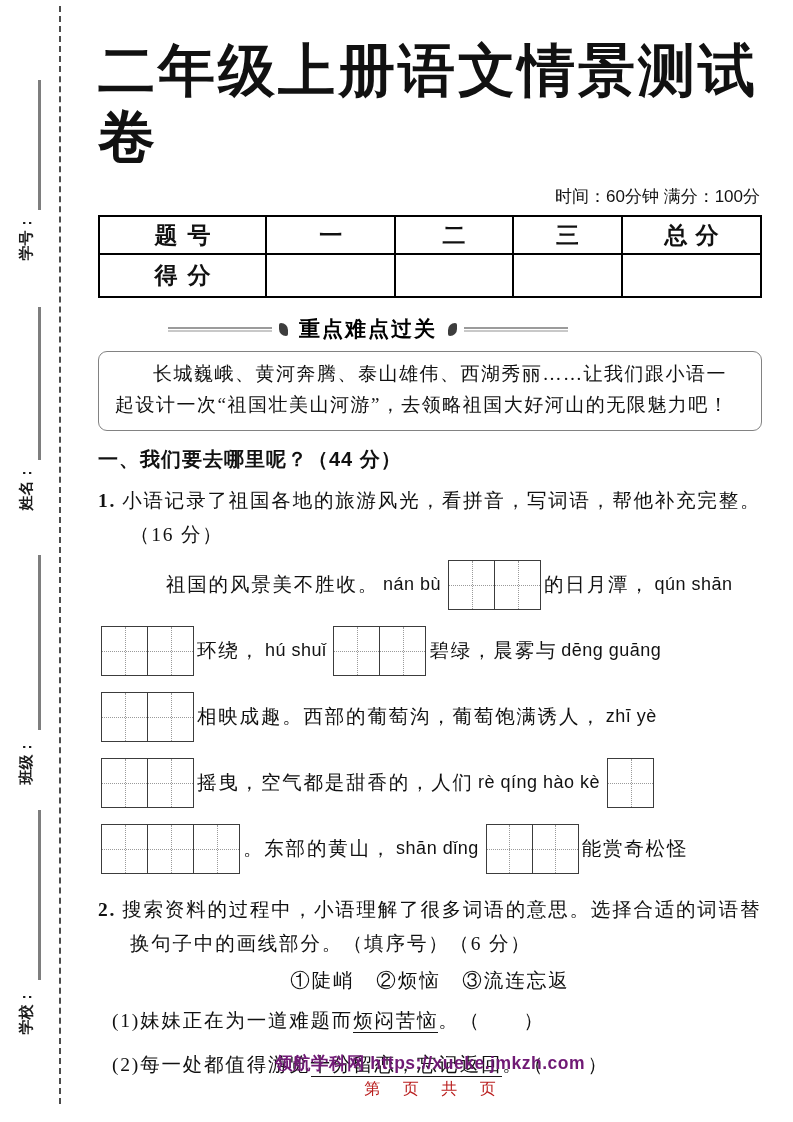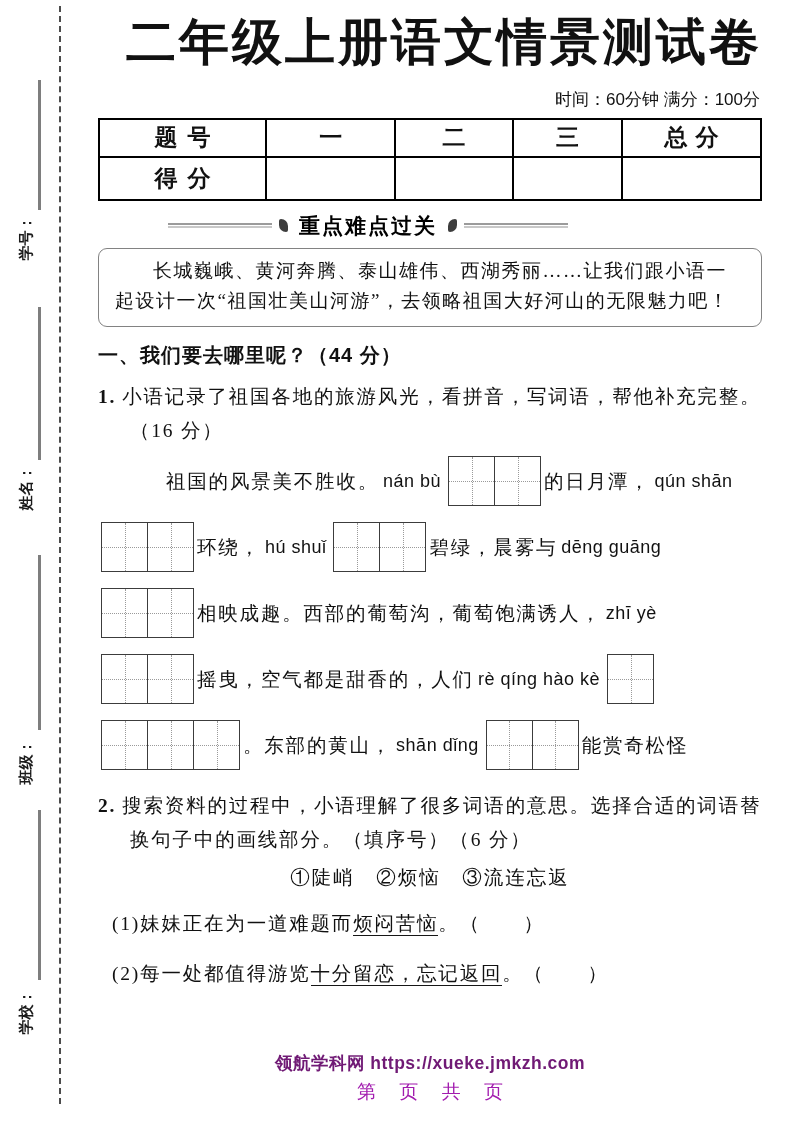--- a/index.html
+++ b/index.html
@@ -19,38 +19,38 @@
   .sl3{top:555px;height:175px;}
   .sl4{top:810px;height:170px;}
   .seal-label{position:absolute;left:26px;white-space:nowrap;
     transform:translate(-50%,-50%) rotate(-90deg);
     font-family:"Liberation Sans",sans-serif;font-weight:bold;font-size:15px;color:#1a1a1a;}
   .ml1{top:238px;} .ml2{top:488px;} .ml3{top:762px;} .ml4{top:1012px;}
 
   
   .content{position:absolute;left:98px;top:0;width:664px;}
 
-  .title{margin-top:14px;text-align:right;font-family:"Liberation Sans",sans-serif;
-    font-weight:bold;font-size:50px;letter-spacing:3px;line-height:1.15;}
+  .title{margin-top:38px;text-align:left;font-family:"Liberation Sans",sans-serif;
+    font-weight:bold;font-size:57px;letter-spacing:3px;line-height:1.15;}
   .subtitle{margin-top:10px;text-align:center;font-family:"Liberation Sans",sans-serif;
     font-weight:bold;font-size:32px;letter-spacing:2px;}
   .meta{margin-top:16px;text-align:right;font-family:"Liberation Sans",sans-serif;
     font-size:17px;padding-right:2px;}
 
   
   table.score{margin-top:7px;width:100%;border-collapse:collapse;table-layout:fixed;}
   table.score td{border:2px solid #000;text-align:center;vertical-align:middle;
     font-weight:bold;font-size:23px;}
   table.score tr:first-child td{height:34px;}
   table.score tr:last-child td{height:39px;}
   .c0{width:25.4%;letter-spacing:10px;text-indent:10px;}
   .c1{width:19.5%;} .c2{width:17.7%;} .c3{width:16.4%;} .c4{width:21%;letter-spacing:8px;text-indent:8px;}
 
   
-  .banner{margin-top:12px;display:flex;align-items:center;justify-content:center;
+  .banner{margin-top:18px;display:flex;align-items:center;justify-content:center;
     transform:translateX(-62px);height:26px;}
   .bline{width:104px;height:5px;
     background:linear-gradient(to bottom,#9b9b9b 0 2px,#ffffff 2px 3px,#c8c8c8 3px 5px);}
   .bmark{width:9px;height:13px;background:#3d3d3d;border-radius:2px 7px 2px 7px;margin:0 7px;}
   .bmark.r{border-radius:7px 2px 7px 2px;}
   .btext{font-family:"Liberation Sans",sans-serif;font-weight:bold;font-size:21px;
     letter-spacing:2px;color:#000;padding:0 4px;}
 
   
   .introbox{margin-top:9px;border:1.4px solid #828282;border-radius:9px;
@@ -73,28 +73,28 @@
   .py{font-family:Liberation Sans, sans-serif;font-size:18px;letter-spacing:0.5px;padding:0 4px;}
   .wbox{display:inline-flex;border:1.6px solid #3c3c3c;margin:0 3px;background:#fff;}
   .wcell{position:relative;width:45px;height:48px;}
   .wcell + .wcell{border-left:1.3px solid #3c3c3c;}
   .wcell::before{content:"";position:absolute;left:0;right:0;top:50%;
     border-top:1px dotted #9a9a9a;}
   .wcell::after{content:"";position:absolute;top:0;bottom:0;left:50%;
     border-left:1px dotted #9a9a9a;}
 
   .options{margin-top:6px;text-align:center;font-size:19.5px;letter-spacing:2px;}
-  .sentence{margin-top:15px;font-size:19.5px;letter-spacing:1.8px;line-height:1.8;padding-left:14px;}
+  .sentence{margin-top:9px;font-size:19.5px;letter-spacing:1.8px;line-height:1.8;padding-left:14px;}
   .ul{border-bottom:1.6px solid #161616;padding-bottom:1px;}
 
   
   .footer{position:absolute;left:98px;top:1051px;width:664px;text-align:center;}
   .site{font-family:"Liberation Sans",sans-serif;font-size:17.5px;color:#8ab45f;letter-spacing:0.5px;}
-  .pageinfo{margin-top:4px;font-family:"Liberation Sans",sans-serif;font-size:19px;
-    color:#a21caf;letter-spacing:9px;text-indent:9px;}
+  .pageinfo{margin-top:4px;font-family:"Liberation Sans",sans-serif;font-size:16px;
+    color:#b91c1c;letter-spacing:9px;text-indent:9px;}
 </style>
 </head>
 <body>
 
 <div class="page">
 
   <div class="seal-dash"></div>
   <div class="seal-line sl1"></div>
   <div class="seal-line sl2"></div>
   <div class="seal-line sl3"></div>

